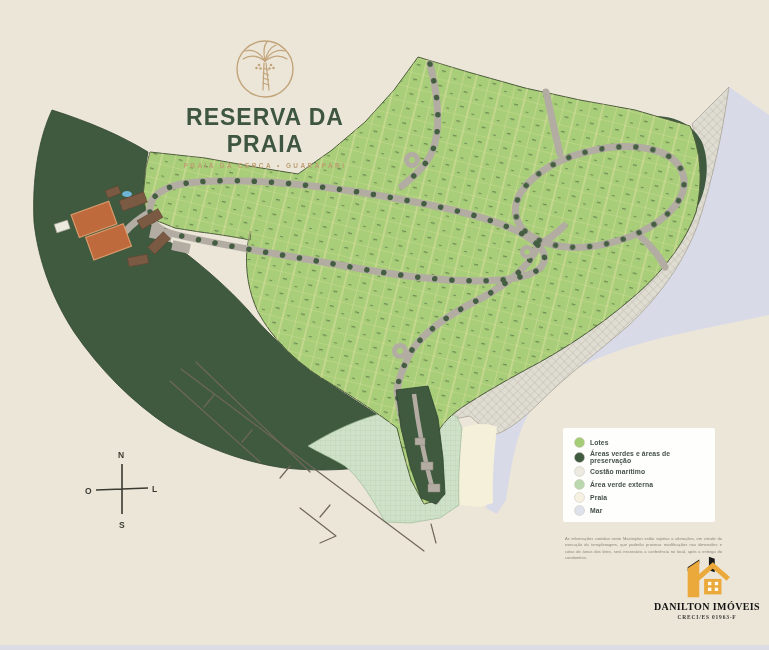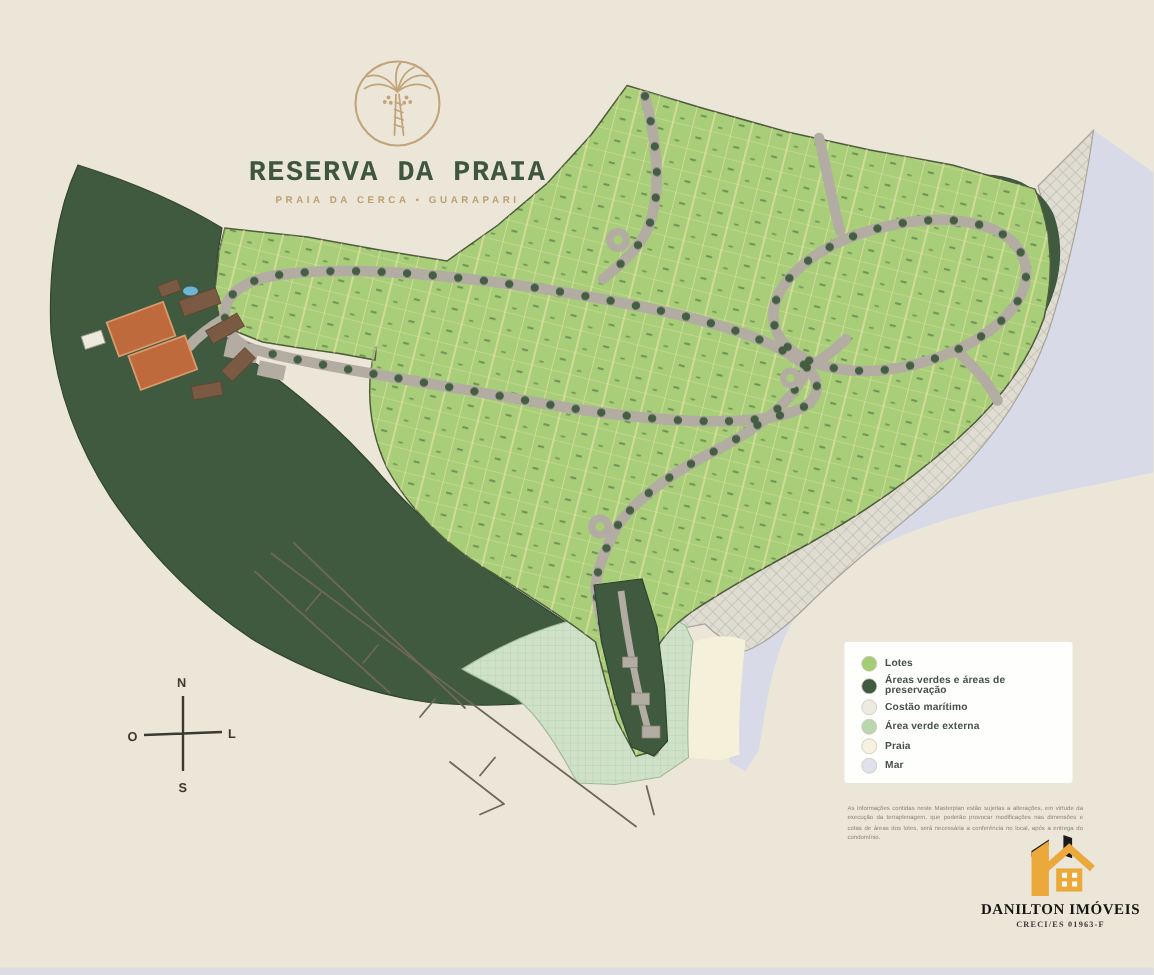--- a/index.html
+++ b/index.html
@@ -2,22 +2,22 @@
 <html><head>
 <meta charset="utf-8">
 <style>
   html,body{margin:0;padding:0;background:#ece6d9;}
   #canvas{position:relative;width:769px;height:650px;overflow:hidden;
           font-family:"Liberation Sans",sans-serif;}
   #mapsvg{position:absolute;left:0;top:0;}
   
   .brand{position:absolute;left:145px;top:38px;width:240px;text-align:center;}
   .brand .palm{display:block;margin:0 auto;}
-  .brand .title{margin-top:4px;font-size:19px;font-weight:700;color:#3e5540;
-                letter-spacing:1px;font-family:Liberation Mono, monospace;}
+  .brand .title{margin-top:4px;font-size:23px;font-weight:700;color:#3e5540;
+                letter-spacing:1px;}
   .brand .subtitle{margin-top:4px;font-size:6.5px;font-weight:700;color:#bd9f72;
                    letter-spacing:2.4px;}
   
   .legend{position:absolute;left:563px;top:428px;width:152px;height:94px;
           background:#fefefc;border-radius:2px;box-sizing:border-box;
           padding:9px 6px 6px 11px;display:flex;flex-direction:column;
           justify-content:space-between;}
   .legend-row{display:flex;align-items:center;gap:5px;}
   .legend-row svg{flex:0 0 auto;}
   .legend-label{font-size:6.8px;font-weight:700;color:#45514a;letter-spacing:.1px;}

